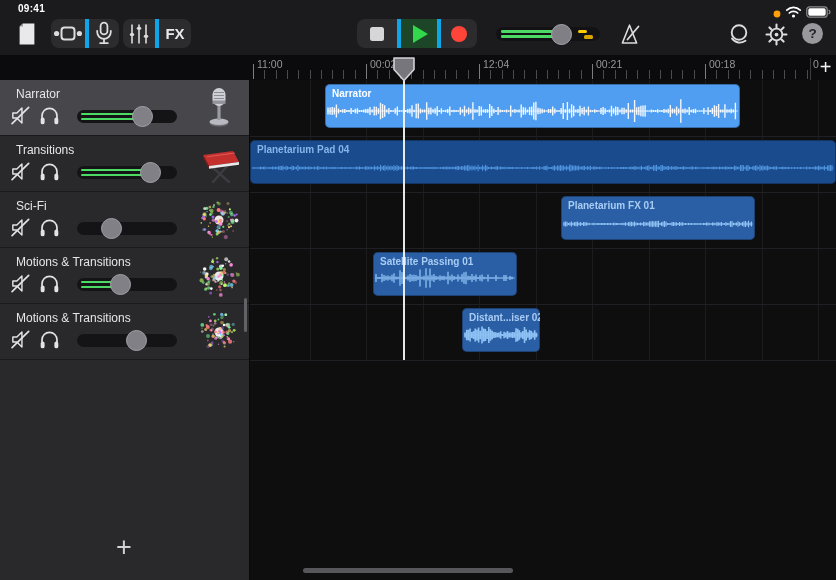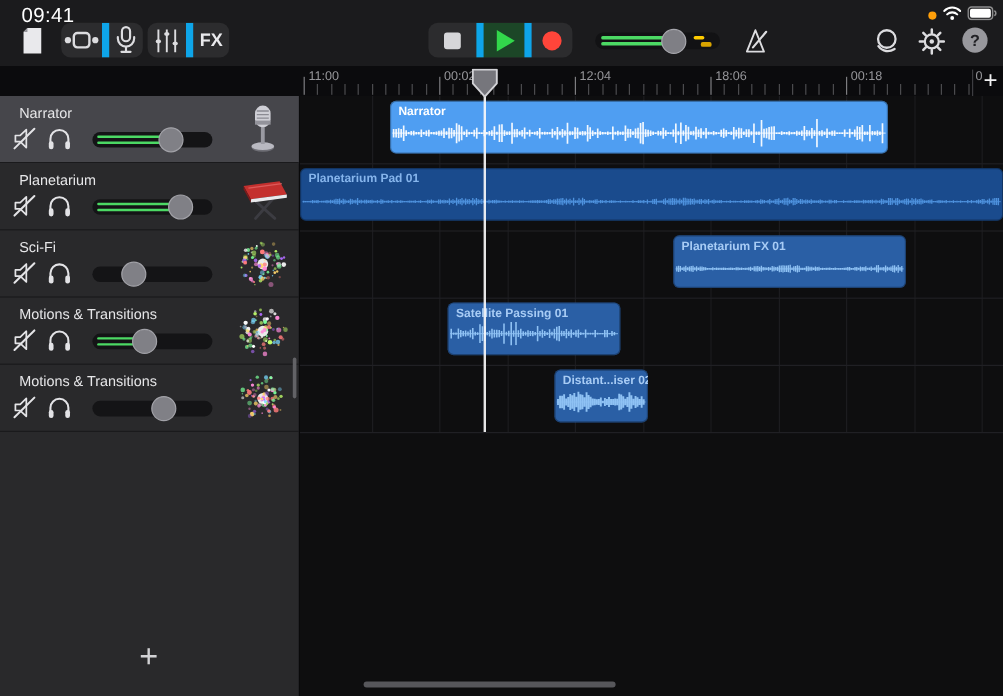--- a/index.html
+++ b/index.html
@@ -2,26 +2,26 @@
 <html><head>
 <meta charset="utf-8">
 <style>
   * { box-sizing: border-box; margin: 0; padding: 0; }
   html,body { background:#000; }
   body { font-family:"Liberation Sans", sans-serif; }
   #app { position:relative; width:836px; height:580px; background:#0e0e0f; overflow:hidden; }
 
   
   .toolbar { position:absolute; left:0; top:0; right:0; height:55px; background:#1b1b1d; z-index:60; }
-  .status-time { position:absolute; left:18px; top:3px; color:#fff; font-size:17px; font-weight:400; letter-spacing:.3px;text-align:right; }
+  .status-time { position:absolute; left:18px; top:3px; color:#fff; font-size:10px; font-weight:700; letter-spacing:.3px;text-align:right; }
   .status-right { position:absolute; right:5px; top:4px; display:flex; align-items:center; gap:5px; }
   .icon-btn { position:absolute; background:none; border:none; padding:0; display:flex; align-items:center; justify-content:center; cursor:pointer; }
   .seg { position:absolute; top:19px; display:flex; background:#2c2c2e; border-radius:8px; overflow:hidden; }
   .seg > button { background:none; border:none; padding:0; height:29px; display:flex; align-items:center; justify-content:center; cursor:pointer; }
-  .seg > button + button { border-left:6px solid #0ea5e9; }
+  .seg > button + button { border-left:4px solid #0ea5e9; }
   .seg-views { left:51px; }  .seg-views > button { width:34px; }
   .seg-fx { left:123px; }    .seg-fx > button { width:32px; }
   .seg-fx .fx-btn { width:36px; font-size:15px; font-weight:700; color:#e9e9ec; font-family:"Liberation Sans",sans-serif; }
   .seg-transport { left:357px; } .seg-transport > button { width:40px; }
   .play-cell { background:#1c4627 !important; }
   .stop-sq { width:14px; height:14px; background:#d6d6d9; border-radius:2.5px; }
   .play-tri { width:0; height:0; border-top:9px solid transparent; border-bottom:9px solid transparent; border-left:15px solid #32d74b; margin-left:3px; }
   .rec-dot { width:16px; height:16px; border-radius:50%; background:#ff453a; }
 
   .vol { position:absolute; left:496px; top:27px; width:104px; height:14px; background:#121214; border-radius:7px; cursor:pointer; }
@@ -239,21 +239,21 @@
       <span class="tick minor" style="left: 738.9px;"></span>
       <span class="tick minor" style="left: 750.2px;"></span>
       <span class="tick minor" style="left: 761.5px;"></span>
       <span class="tick minor" style="left: 772.8px;"></span>
       <span class="tick minor" style="left: 784.1px;"></span>
       <span class="tick minor" style="left: 795.4px;"></span>
       <span class="tick minor" style="left: 806.7px;"></span>
       <span class="rlabel" style="left: 257px;">11:00</span>
       <span class="rlabel" style="left: 370px;">00:02</span>
       <span class="rlabel" style="left: 483px;">12:04</span>
-      <span class="rlabel" style="left: 596px;">18:06</span>
+      <span class="rlabel" style="left: 596px;">00:21</span>
       <span class="rlabel" style="left: 709px;">00:18</span>
     </div>
 
   <div class="ph-head">
     <svg width="22" height="25" viewBox="0 0 22 25">
       <path d="M1 1 H21 V12.5 L11 23.5 L1 12.5 Z" fill="#76767c" stroke="#d2d2d6" stroke-width="1.6" stroke-linejoin="round"></path>
       </svg>
   </div>
   <div class="ph-line"></div>
 
@@ -277,21 +277,21 @@
         <div class="tr-icon"><svg width="44" height="44" viewBox="0 0 44 44">
   <ellipse cx="22" cy="37" rx="9.5" ry="3.4" fill="#6f6f76"></ellipse>
             <ellipse cx="22" cy="35.8" rx="9.5" ry="3.2" fill="#b9b9c1"></ellipse>
   <rect x="20.4" y="17" width="3.2" height="17" fill="#9a9aa2"></rect>
   <rect x="15.5" y="2" width="13" height="18" rx="6.5" fill="#cfcfd6"></rect>
   <path d="M17 6.5h10M17 9.5h10M17 12.5h10" stroke="#8b8b93" stroke-width="1.1"></path>
   <rect x="15.5" y="14.5" width="13" height="3.4" fill="#93939b"></rect>
           </svg></div>
       </div>
       <div class="trow">
-        <div class="tname">Planetarium</div>
+        <div class="tname">Transitions</div>
         <button class="tbtn mute"><span><svg width="23" height="23" viewBox="0 0 24 24">
   <path d="M4 9.3 H8.2 L13.5 4.2 V19.8 L8.2 14.7 H4 Z" fill="none" stroke="#e3e3e6" stroke-width="1.5" stroke-linejoin="round"></path>
   <path d="M3.2 20.5 L20.5 3.5" stroke="#e3e3e6" stroke-width="1.8" stroke-linecap="round"></path>
             </svg></span></button>
         <button class="tbtn solo"><span><svg width="23" height="23" viewBox="0 0 24 24">
   <path d="M4.2 16.5 V12.3 a7.8 7.8 0 0 1 15.6 0 V16.5" fill="none" stroke="#e3e3e6" stroke-width="1.8" stroke-linecap="round"></path>
   <rect x="2.8" y="14.2" width="4.1" height="7" rx="2" fill="#e3e3e6"></rect>
   <rect x="17.1" y="14.2" width="4.1" height="7" rx="2" fill="#e3e3e6"></rect>
             </svg></span></button>
         <div class="slider">
@@ -613,21 +613,21 @@
           <path d="M2 27H413" stroke="rgba(255,255,255,.92)" stroke-width="1" opacity=".7" fill="none"></path>
           <path d="M3.0 23.5V30.5M5.1 23.5V30.5M7.2 22.9V31.1M9.3 23.4V30.6M11.4 20.5V33.5M13.5 24.6V29.4M15.6 26.1V27.9M17.7 25.2V28.8M19.8 25.0V29.0M21.9 25.9V28.1M24.0 25.9V28.1M26.1 23.9V30.1M28.2 26.0V28.0M30.3 24.7V29.3M32.4 24.2V29.8M34.5 26.1V27.9M36.6 25.9V28.1M38.7 25.6V28.4M40.8 24.9V29.1M42.9 24.8V29.2M45.0 22.9V31.1M47.1 25.4V28.6M49.2 22.5V31.5M51.3 22.7V31.3M53.4 24.3V29.7M55.5 18.7V35.3M57.6 20.0V34.0M59.7 21.2V32.8M61.8 25.5V28.5M63.9 23.9V30.1M66.0 26.0V28.0M68.1 26.3V27.7M70.2 24.2V29.8M72.3 22.4V31.6M74.4 26.3V27.7M76.5 26.4V27.6M78.6 24.4V29.6M80.7 26.0V28.0M82.8 25.1V28.9M84.9 24.6V29.4M87.0 21.3V32.7M89.1 25.8V28.2M91.2 19.7V34.3M93.3 19.6V34.4M95.4 24.6V29.4M97.5 25.5V28.5M99.6 25.4V28.6M101.7 18.2V35.8M103.8 23.7V30.3M105.9 23.6V30.4M108.0 25.3V28.7M110.1 24.3V29.7M112.2 22.3V31.7M114.3 26.0V28.0M116.4 24.2V29.8M118.5 26.3V27.7M120.6 25.8V28.2M122.7 25.1V28.9M124.8 22.6V31.4M126.9 26.0V28.0M129.0 25.8V28.2M131.1 26.0V28.0M133.2 26.2V27.8M135.3 23.3V30.7M137.4 25.2V28.8M139.5 21.8V32.2M141.6 25.3V28.7M143.7 23.4V30.6M145.8 24.8V29.2M147.9 18.3V35.7M150.0 25.3V28.7M152.1 25.4V28.6M154.2 22.1V31.9M156.3 22.5V31.5M158.4 25.6V28.4M160.5 25.1V28.9M162.6 25.3V28.7M164.7 20.1V33.9M166.8 22.1V31.9M168.9 24.7V29.3M171.0 25.9V28.1M173.1 23.0V31.0M175.2 25.4V28.6M177.3 26.0V28.0M179.4 26.2V27.8M181.5 25.5V28.5M183.6 26.2V27.8M185.7 21.5V32.5M187.8 25.7V28.3M189.9 25.0V29.0M192.0 25.7V28.3M194.1 25.6V28.4M196.2 20.5V33.5M198.3 23.2V30.8M200.4 23.4V30.6M202.5 25.4V28.6M204.6 23.0V31.0M206.7 22.5V31.5M208.8 18.5V35.5M210.9 17.7V36.3M213.0 23.8V30.2M215.1 24.2V29.8M217.2 24.7V29.3M219.3 25.5V28.5M221.4 26.4V27.6M223.5 25.0V29.0M225.6 25.1V28.9M227.7 22.4V31.6M229.8 24.6V29.4M231.9 26.3V27.7M234.0 26.2V27.8M236.1 24.0V30.0M238.2 19.0V35.0M240.3 25.3V28.7M242.4 18.0V36.0M244.5 24.8V29.2M246.6 20.2V33.8M248.7 21.7V32.3M250.8 25.4V28.6M252.9 25.0V29.0M255.0 21.7V32.3M257.1 23.9V30.1M259.2 22.8V31.2M261.3 25.6V28.4M263.4 22.6V31.4M265.5 25.7V28.3M267.6 26.2V27.8M269.7 25.2V28.8M271.8 26.0V28.0M273.9 26.4V27.6M276.0 24.1V29.9M278.1 23.0V31.0M280.2 24.3V29.7M282.3 26.3V27.7M284.4 25.6V28.4M286.5 21.8V32.2M288.6 24.2V29.8M290.7 22.5V31.5M292.8 22.9V31.1M294.9 25.6V28.4M297.0 23.8V30.2M299.1 23.7V30.3M301.2 25.3V28.7M303.3 18.9V35.1M305.4 25.5V28.5M307.5 25.6V28.4M309.6 16.0V38.0M311.7 23.3V30.7M313.8 22.8V31.2M315.9 21.8V32.2M318.0 21.4V32.6M320.1 21.3V32.7M322.2 26.4V27.6M324.3 26.4V27.6M326.4 25.4V28.6M328.5 26.1V27.9M330.6 25.9V28.1M332.7 25.3V28.7M334.8 26.2V27.8M336.9 26.1V27.9M339.0 24.9V29.1M341.1 25.5V28.5M343.2 24.7V29.3M345.3 21.1V32.9M347.4 24.4V29.6M349.5 24.8V29.2M351.6 22.6V31.4M353.7 24.6V29.4M355.8 15.2V38.8M357.9 25.1V28.9M360.0 24.5V29.5M362.1 25.6V28.4M364.2 23.0V31.0M366.3 25.7V28.3M368.4 24.9V29.1M370.5 24.7V29.3M372.6 26.4V27.6M374.7 26.4V27.6M376.8 26.4V27.6M378.9 24.0V30.0M381.0 26.4V27.6M383.1 23.3V30.7M385.2 26.1V27.9M387.3 24.0V30.0M389.4 21.3V32.7M391.5 21.9V32.1M393.6 20.1V33.9M395.7 25.6V28.4M397.8 25.5V28.5M399.9 20.2V33.8M402.0 25.2V28.8M404.1 25.4V28.6M406.2 24.8V29.2M408.3 25.6V28.4M410.4 18.7V35.3" stroke="rgba(255,255,255,.92)" stroke-width="1.4" fill="none"></path>
         </svg>
         <span class="rl">Narrator</span>
       </div>
       <div class="region dark" style="top: 60px; left: 0px; width: 586px;">
         <svg width="586" height="44">
           <path d="M2 28H584" stroke="#4e92de" stroke-width="1" opacity=".7" fill="none"></path>
           <path d="M3.0 27.2V28.8M4.5 27.4V28.6M6.0 27.4V28.6M7.5 27.4V28.6M9.0 27.3V28.7M10.5 26.6V29.4M12.0 27.1V28.9M13.5 26.8V29.2M15.0 26.6V29.4M16.5 27.4V28.6M18.0 27.3V28.7M19.5 27.2V28.8M21.0 27.1V28.9M22.5 26.6V29.4M24.0 27.1V28.9M25.5 26.4V29.6M27.0 26.9V29.1M28.5 26.2V29.8M30.0 25.7V30.3M31.5 25.9V30.1M33.0 25.5V30.5M34.5 26.9V29.1M36.0 25.7V30.3M37.5 26.2V29.8M39.0 27.0V29.0M40.5 26.9V29.1M42.0 25.6V30.4M43.5 26.0V30.0M45.0 26.7V29.3M46.5 26.5V29.5M48.0 25.1V30.9M49.5 26.8V29.2M51.0 26.5V29.5M52.5 27.0V29.0M54.0 26.5V29.5M55.5 26.5V29.5M57.0 26.9V29.1M58.5 26.6V29.4M60.0 26.5V29.5M61.5 27.0V29.0M63.0 27.2V28.8M64.5 26.6V29.4M66.0 27.2V28.8M67.5 26.1V29.9M69.0 26.5V29.5M70.5 27.3V28.7M72.0 27.3V28.7M73.5 26.8V29.2M75.0 27.2V28.8M76.5 26.6V29.4M78.0 27.4V28.6M79.5 27.2V28.8M81.0 26.9V29.1M82.5 27.2V28.8M84.0 26.8V29.2M85.5 27.3V28.7M87.0 27.4V28.6M88.5 27.4V28.6M90.0 27.3V28.7M91.5 27.1V28.9M93.0 27.3V28.7M94.5 27.2V28.8M96.0 26.9V29.1M97.5 27.4V28.6M99.0 27.3V28.7M100.5 26.9V29.1M102.0 27.4V28.6M103.5 27.4V28.6M105.0 27.2V28.8M106.5 26.5V29.5M108.0 26.9V29.1M109.5 26.2V29.8M111.0 26.9V29.1M112.5 27.2V28.8M114.0 27.3V28.7M115.5 26.3V29.7M117.0 26.3V29.7M118.5 26.7V29.3M120.0 26.5V29.5M121.5 26.7V29.3M123.0 26.9V29.1M124.5 25.4V30.6M126.0 26.8V29.2M127.5 26.1V29.9M129.0 26.8V29.2M130.5 24.8V31.2M132.0 26.3V29.7M133.5 25.8V30.2M135.0 24.9V31.1M136.5 26.4V29.6M138.0 25.4V30.6M139.5 26.2V29.8M141.0 25.8V30.2M142.5 26.6V29.4M144.0 25.0V31.0M145.5 26.2V29.8M147.0 24.9V31.1M148.5 26.1V29.9M150.0 26.5V29.5M151.5 25.9V30.1M153.0 27.1V28.9M154.5 26.3V29.7M156.0 27.2V28.8M157.5 26.4V29.6M159.0 27.0V29.0M160.5 26.7V29.3M162.0 26.6V29.4M163.5 26.4V29.6M165.0 26.9V29.1M166.5 27.0V29.0M168.0 27.3V28.7M169.5 27.4V28.6M171.0 27.1V28.9M172.5 27.4V28.6M174.0 27.1V28.9M175.5 27.3V28.7M177.0 26.9V29.1M178.5 27.2V28.8M180.0 27.1V28.9M181.5 27.2V28.8M183.0 26.8V29.2M184.5 27.3V28.7M186.0 27.0V29.0M187.5 27.4V28.6M189.0 27.4V28.6M190.5 27.2V28.8M192.0 27.1V28.9M193.5 26.8V29.2M195.0 26.8V29.2M196.5 26.8V29.2M198.0 26.6V29.4M199.5 26.9V29.1M201.0 26.8V29.2M202.5 27.0V29.0M204.0 26.8V29.2M205.5 26.6V29.4M207.0 26.0V30.0M208.5 26.0V30.0M210.0 26.7V29.3M211.5 26.0V30.0M213.0 26.3V29.7M214.5 25.4V30.6M216.0 25.6V30.4M217.5 25.3V30.7M219.0 25.0V31.0M220.5 26.5V29.5M222.0 25.4V30.6M223.5 26.5V29.5M225.0 25.6V30.4M226.5 26.9V29.1M228.0 24.8V31.2M229.5 26.8V29.2M231.0 26.8V29.2M232.5 25.2V30.8M234.0 26.4V29.6M235.5 24.8V31.2M237.0 25.8V30.2M238.5 27.0V29.0M240.0 27.0V29.0M241.5 26.6V29.4M243.0 27.0V29.0M244.5 26.9V29.1M246.0 26.3V29.7M247.5 26.0V30.0M249.0 27.3V28.7M250.5 26.6V29.4M252.0 26.8V29.2M253.5 27.2V28.8M255.0 26.7V29.3M256.5 27.4V28.6M258.0 27.0V29.0M259.5 26.9V29.1M261.0 27.0V29.0M262.5 27.0V29.0M264.0 27.4V28.6M265.5 27.4V28.6M267.0 27.1V28.9M268.5 27.4V28.6M270.0 27.4V28.6M271.5 27.3V28.7M273.0 27.4V28.6M274.5 27.4V28.6M276.0 27.4V28.6M277.5 26.9V29.1M279.0 27.4V28.6M280.5 27.4V28.6M282.0 26.9V29.1M283.5 26.9V29.1M285.0 27.1V28.9M286.5 26.6V29.4M288.0 27.4V28.6M289.5 26.3V29.7M291.0 27.4V28.6M292.5 27.3V28.7M294.0 26.0V30.0M295.5 25.9V30.1M297.0 25.6V30.4M298.5 27.2V28.8M300.0 27.1V28.9M301.5 27.1V28.9M303.0 26.1V29.9M304.5 25.3V30.7M306.0 26.6V29.4M307.5 25.5V30.5M309.0 25.4V30.6M310.5 25.1V30.9M312.0 25.4V30.6M313.5 25.5V30.5M315.0 26.5V29.5M316.5 25.5V30.5M318.0 26.5V29.5M319.5 24.8V31.2M321.0 24.7V31.3M322.5 25.4V30.6M324.0 25.6V30.4M325.5 25.4V30.6M327.0 25.8V30.2M328.5 25.4V30.6M330.0 26.5V29.5M331.5 26.5V29.5M333.0 26.0V30.0M334.5 25.8V30.2M336.0 26.9V29.1M337.5 26.0V30.0M339.0 26.4V29.6M340.5 25.8V30.2M342.0 27.3V28.7M343.5 26.6V29.4M345.0 26.2V29.8M346.5 26.8V29.2M348.0 27.1V28.9M349.5 26.8V29.2M351.0 26.7V29.3M352.5 27.4V28.6M354.0 27.4V28.6M355.5 27.3V28.7M357.0 27.4V28.6M358.5 26.9V29.1M360.0 27.4V28.6M361.5 27.3V28.7M363.0 27.2V28.8M364.5 27.4V28.6M366.0 27.4V28.6M367.5 27.1V28.9M369.0 27.4V28.6M370.5 26.9V29.1M372.0 27.0V29.0M373.5 26.9V29.1M375.0 27.0V29.0M376.5 27.1V28.9M378.0 27.4V28.6M379.5 27.1V28.9M381.0 26.6V29.4M382.5 27.1V28.9M384.0 26.1V29.9M385.5 26.4V29.6M387.0 26.6V29.4M388.5 27.2V28.8M390.0 26.6V29.4M391.5 25.8V30.2M393.0 27.1V28.9M394.5 27.1V28.9M396.0 26.1V29.9M397.5 25.8V30.2M399.0 25.3V30.7M400.5 26.9V29.1M402.0 26.5V29.5M403.5 25.3V30.7M405.0 25.3V30.7M406.5 24.8V31.2M408.0 26.3V29.7M409.5 26.6V29.4M411.0 25.0V31.0M412.5 25.1V30.9M414.0 25.9V30.1M415.5 26.8V29.2M417.0 25.9V30.1M418.5 26.0V30.0M420.0 26.7V29.3M421.5 26.3V29.7M423.0 26.5V29.5M424.5 26.8V29.2M426.0 26.1V29.9M427.5 26.8V29.2M429.0 26.9V29.1M430.5 27.0V29.0M432.0 26.8V29.2M433.5 26.3V29.7M435.0 26.7V29.3M436.5 27.3V28.7M438.0 27.0V29.0M439.5 27.2V28.8M441.0 26.4V29.6M442.5 26.5V29.5M444.0 27.3V28.7M445.5 26.7V29.3M447.0 26.7V29.3M448.5 27.4V28.6M450.0 27.4V28.6M451.5 27.4V28.6M453.0 26.9V29.1M454.5 27.4V28.6M456.0 27.2V28.8M457.5 27.1V28.9M459.0 27.0V29.0M460.5 27.4V28.6M462.0 26.8V29.2M463.5 26.8V29.2M465.0 26.8V29.2M466.5 27.0V29.0M468.0 27.2V28.8M469.5 26.4V29.6M471.0 26.7V29.3M472.5 26.9V29.1M474.0 26.7V29.3M475.5 26.6V29.4M477.0 26.4V29.6M478.5 27.0V29.0M480.0 26.4V29.6M481.5 27.1V28.9M483.0 26.9V29.1M484.5 25.6V30.4M486.0 26.1V29.9M487.5 26.7V29.3M489.0 26.8V29.2M490.5 25.1V30.9M492.0 25.1V30.9M493.5 25.3V30.7M495.0 26.7V29.3M496.5 25.2V30.8M498.0 24.9V31.1M499.5 26.3V29.7M501.0 26.9V29.1M502.5 26.4V29.6M504.0 25.8V30.2M505.5 25.4V30.6M507.0 25.6V30.4M508.5 26.8V29.2M510.0 24.9V31.1M511.5 26.0V30.0M513.0 25.3V30.7M514.5 26.2V29.8M516.0 25.8V30.2M517.5 25.5V30.5M519.0 26.2V29.8M520.5 26.9V29.1M522.0 27.0V29.0M523.5 26.6V29.4M525.0 26.4V29.6M526.5 26.2V29.8M528.0 27.4V28.6M529.5 27.4V28.6M531.0 27.1V28.9M532.5 26.7V29.3M534.0 26.8V29.2M535.5 27.1V28.9M537.0 27.3V28.7M538.5 26.7V29.3M540.0 27.4V28.6M541.5 27.3V28.7M543.0 27.4V28.6M544.5 26.9V29.1M546.0 27.4V28.6M547.5 27.2V28.8M549.0 27.4V28.6M550.5 27.1V28.9M552.0 27.4V28.6M553.5 27.4V28.6M555.0 27.4V28.6M556.5 26.6V29.4M558.0 27.4V28.6M559.5 26.7V29.3M561.0 27.2V28.8M562.5 27.3V28.7M564.0 26.7V29.3M565.5 26.3V29.7M567.0 26.6V29.4M568.5 25.8V30.2M570.0 25.9V30.1M571.5 27.1V28.9M573.0 26.4V29.6M574.5 25.5V30.5M576.0 27.0V29.0M577.5 25.4V30.6M579.0 25.1V30.9M580.5 25.1V30.9M582.0 25.0V31.0" stroke="#4e92de" stroke-width="1.1" fill="none"></path>
         </svg>
-        <span class="rl">Planetarium Pad 01</span>
+        <span class="rl">Planetarium Pad 04</span>
       </div>
       <div class="region medium" style="top: 116px; left: 311px; width: 194px;">
         <svg width="194" height="44">
           <path d="M2 28H192" stroke="#8fc2f4" stroke-width="1" opacity=".7" fill="none"></path>
           <path d="M3.0 25.8V30.2M4.5 25.4V30.6M6.0 25.7V30.3M7.5 27.0V29.0M9.0 26.2V29.8M10.5 25.4V30.6M12.0 26.7V29.3M13.5 26.0V30.0M15.0 25.7V30.3M16.5 25.4V30.6M18.0 26.7V29.3M19.5 25.9V30.1M21.0 27.0V29.0M22.5 26.1V29.9M24.0 26.1V29.9M25.5 26.6V29.4M27.0 26.7V29.3M28.5 27.3V28.7M30.0 27.4V28.6M31.5 27.3V28.7M33.0 26.7V29.3M34.5 27.4V28.6M36.0 26.9V29.1M37.5 27.1V28.9M39.0 27.2V28.8M40.5 27.1V28.9M42.0 27.0V29.0M43.5 27.1V28.9M45.0 27.3V28.7M46.5 27.1V28.9M48.0 26.9V29.1M49.5 27.1V28.9M51.0 27.4V28.6M52.5 26.8V29.2M54.0 26.8V29.2M55.5 27.1V28.9M57.0 27.0V29.0M58.5 27.4V28.6M60.0 27.1V28.9M61.5 27.2V28.8M63.0 26.8V29.2M64.5 26.2V29.8M66.0 27.2V28.8M67.5 25.9V30.1M69.0 25.8V30.2M70.5 25.7V30.3M72.0 26.2V29.8M73.5 25.5V30.5M75.0 26.5V29.5M76.5 26.7V29.3M78.0 27.0V29.0M79.5 26.4V29.6M81.0 27.0V29.0M82.5 25.7V30.3M84.0 26.0V30.0M85.5 26.5V29.5M87.0 26.2V29.8M88.5 25.2V30.8M90.0 25.3V30.7M91.5 25.0V31.0M93.0 25.3V30.7M94.5 25.3V30.7M96.0 25.1V30.9M97.5 24.7V31.3M99.0 27.0V29.0M100.5 25.9V30.1M102.0 25.6V30.4M103.5 25.0V31.0M105.0 25.4V30.6M106.5 27.1V28.9M108.0 27.1V28.9M109.5 27.2V28.8M111.0 25.9V30.1M112.5 25.9V30.1M114.0 26.3V29.7M115.5 26.3V29.7M117.0 27.0V29.0M118.5 26.1V29.9M120.0 26.4V29.6M121.5 26.3V29.7M123.0 27.3V28.7M124.5 27.1V28.9M126.0 27.4V28.6M127.5 27.1V28.9M129.0 27.2V28.8M130.5 26.9V29.1M132.0 27.4V28.6M133.5 27.3V28.7M135.0 26.9V29.1M136.5 27.4V28.6M138.0 27.3V28.7M139.5 27.3V28.7M141.0 27.4V28.6M142.5 27.1V28.9M144.0 26.9V29.1M145.5 26.6V29.4M147.0 26.6V29.4M148.5 27.3V28.7M150.0 27.3V28.7M151.5 26.5V29.5M153.0 26.4V29.6M154.5 27.2V28.8M156.0 26.0V30.0M157.5 26.4V29.6M159.0 26.4V29.6M160.5 25.9V30.1M162.0 27.2V28.8M163.5 27.0V29.0M165.0 26.1V29.9M166.5 27.1V28.9M168.0 26.8V29.2M169.5 25.1V30.9M171.0 24.9V31.1M172.5 26.8V29.2M174.0 26.8V29.2M175.5 26.4V29.6M177.0 25.2V30.8M178.5 26.3V29.7M180.0 26.8V29.2M181.5 26.1V29.9M183.0 25.3V30.7M184.5 25.0V31.0M186.0 26.3V29.7M187.5 24.8V31.2M189.0 26.4V29.6M190.5 25.6V30.4" stroke="#8fc2f4" stroke-width="1.1" fill="none"></path>
         </svg>
         <span class="rl">Planetarium FX 01</span>
       </div>
       <div class="region medium" style="top: 172px; left: 123px; width: 144px;">
         <svg width="144" height="44">

